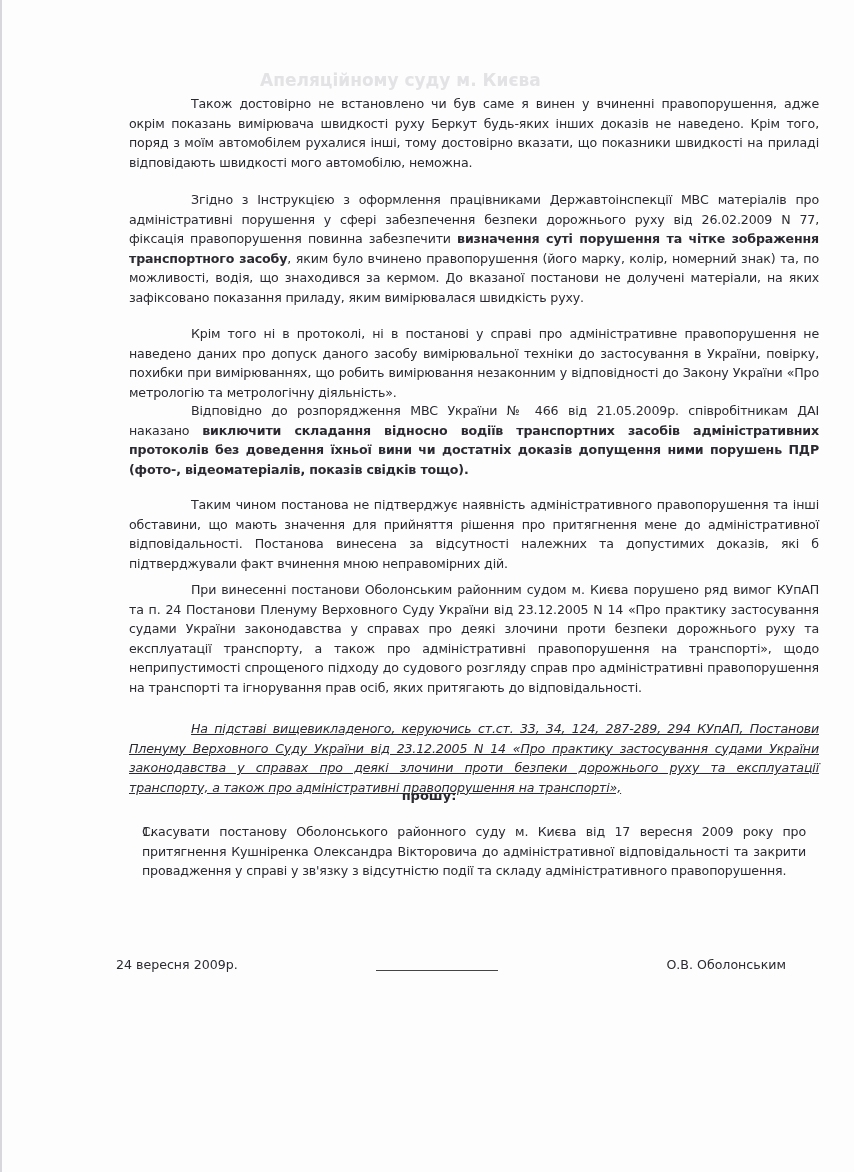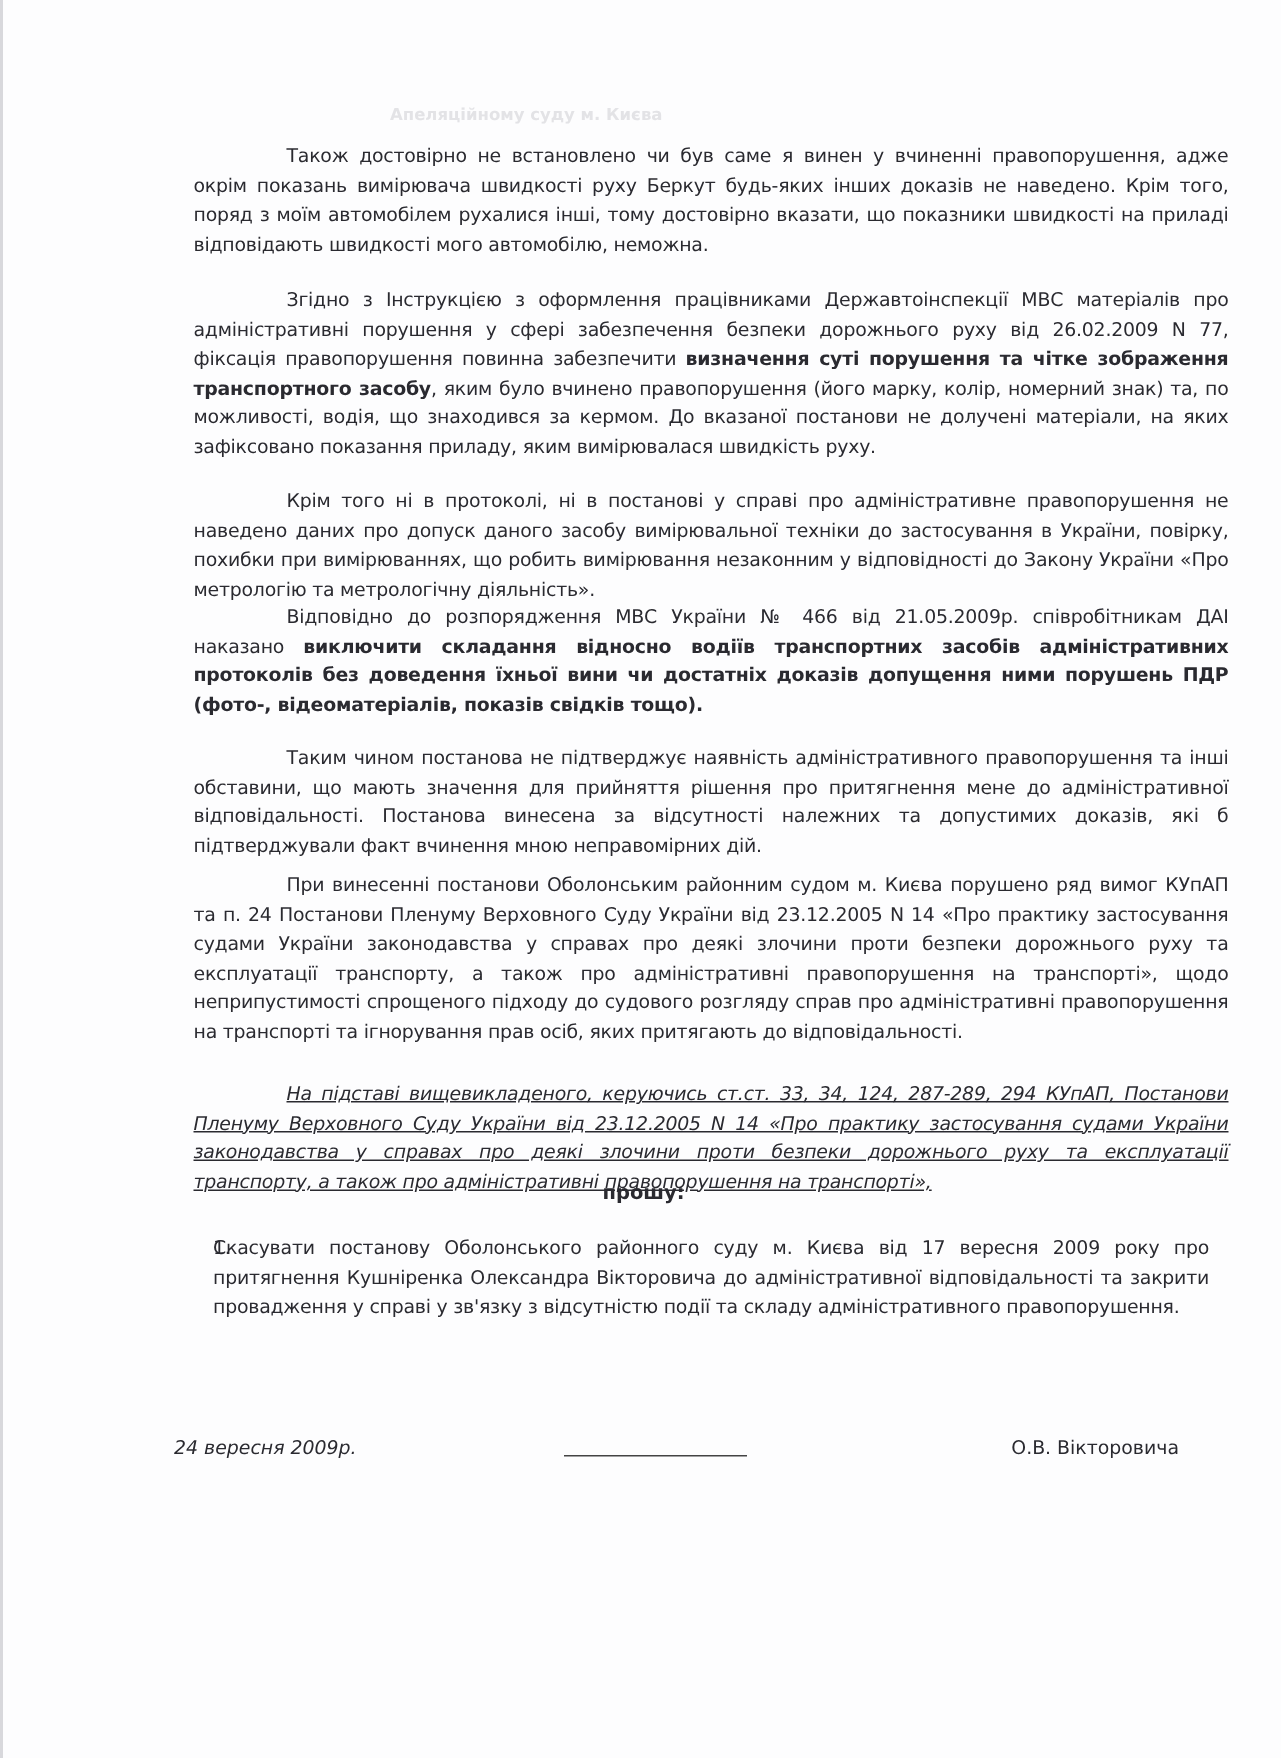--- a/index.html
+++ b/index.html
@@ -36,26 +36,26 @@
     position: absolute; left: 140px; width: 664px; top: 822px;
     margin: 0; padding: 0;
     font-size: 12.6px; line-height: 19.5px; letter-spacing: -0.15px;
   }
   .list .num { position: absolute; left: 0; top: 0; }
   .list .txt { text-align: justify; }
   .sig-row {
     position: absolute; top: 957px; left: 114px; width: 670px;
     font-size: 12.6px;
   }
-  .sig-date { position: absolute; left: 0; top: 0; font-style: italic; }
+  .sig-date { position: absolute; left: 0; top: 0; }
   .sig-line { position: absolute; left: 260px; top: 13px; width: 122px; border-bottom: 1px solid #444; }
   .sig-name { position: absolute; right: 0; top: 0; }
   .ghost {
     position: absolute; left: 258px; top: 70px;
-    font-size: 11px; color: #e3e3e6; font-weight: bold;
+    font-size: 17px; color: #e3e3e6; font-weight: bold;
   }
 </style>
 </head>
 <body>
 
 <div class="page">
   <div class="ghost">Апеляційному суду м. Києва</div>
 
   <p class="p" style="top:81px"><span>Також достовірно не встановлено чи був саме я винен у вчиненні правопорушення, адже окрім показань вимірювача швидкості руху Беркут будь-яких інших доказів не наведено. Крім того, поряд з моїм автомобілем рухалися інші, тому достовірно вказати, що показники швидкості на приладі відповідають швидкості мого автомобілю, неможна.</span></p>
   <p class="p" style="top:177px"><span>Згідно з Інструкцією з оформлення працівниками Державтоінспекції МВС матеріалів про адміністративні порушення у сфері забезпечення безпеки дорожнього руху від 26.02.2009  N 77, фіксація правопорушення повинна забезпечити </span><b>визначення суті порушення та чітке зображення транспортного засобу</b><span>, яким було вчинено правопорушення (його марку, колір, номерний знак) та, по можливості, водія, що знаходився за кермом. До вказаної постанови не долучені матеріали, на яких зафіксовано показання приладу, яким вимірювалася швидкість руху.</span></p>
@@ -70,15 +70,15 @@
   <div class="list">
     <div style="position:relative">
       <span class="num">1.</span>
       <div class="txt">Скасувати постанову Оболонського районного суду м. Києва від 17 вересня 2009 року про притягнення Кушніренка Олександра Вікторовича до адміністративної відповідальності та закрити провадження у справі у зв'язку з відсутністю події та складу адміністративного правопорушення.</div>
     </div>
   </div>
 
   <div class="sig-row">
     <span class="sig-date">24 вересня 2009р.</span>
     <span class="sig-line"></span>
-    <span class="sig-name">О.В. Вікторовича</span>
+    <span class="sig-name">О.В. Оболонським</span>
   </div>
 </div>
 
 </body></html>

